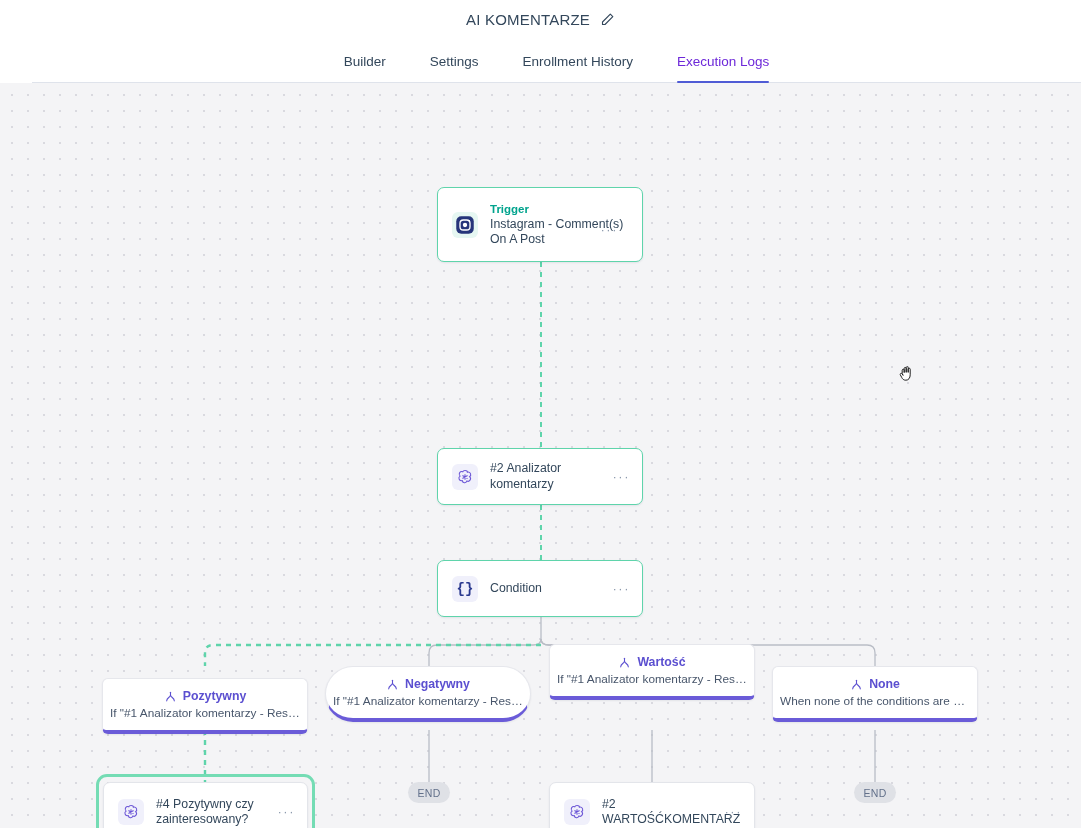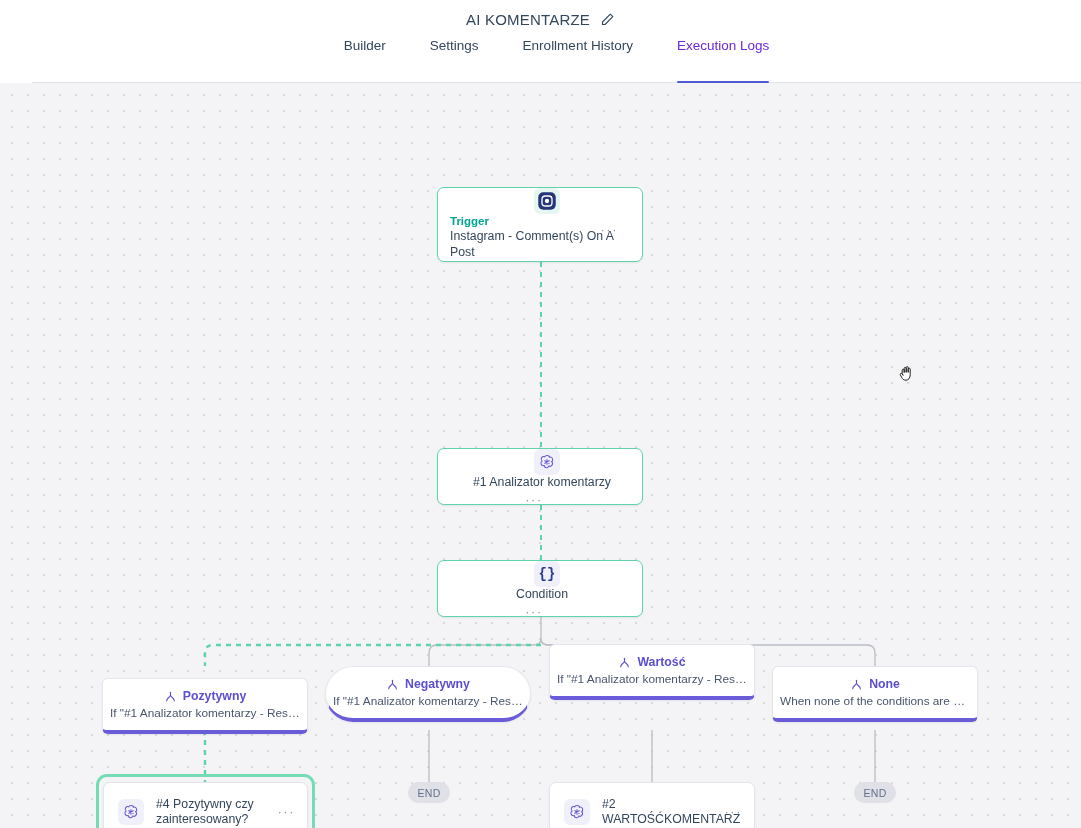--- a/index.html
+++ b/index.html
@@ -21,21 +21,21 @@
   .page-title {
     font-size: 15px; color: #33475b; letter-spacing: .2px;
     font-family: "Liberation Sans", sans-serif;
   }
   .edit-icon { width: 15px; height: 15px; display: block; color: #33475b; cursor: pointer; }
 
   
   .tabbar {
     height: 45px; background: #ffffff;
     border-bottom: 1px solid #dfe3eb;
-    display: flex; justify-content: center;
+    display: flex; align-items: flex-end; justify-content: center;
     gap: 16px;
     margin-left: 32px;
   }
   .tab {
     font-size: 13.5px; color: #33475b;
     padding: 0 14px 13px 14px;
     cursor: pointer; position: relative; white-space: nowrap;
   }
   .tab.active { color: #6d28d9; }
   .tab.active::after {
@@ -58,21 +58,21 @@
   
   .node {
     position: absolute;
     background: #ffffff;
     border-radius: 7px;
     border: 1px solid #e3e5ea;
     box-shadow: 0 1px 2px rgba(20,30,60,.08);
     display: flex; align-items: center;
     cursor: pointer;
   }
-  .node.teal { border: 1.6px solid #5fd4ab; flex-direction: column; }
+  .node.teal { border: 1.6px solid #5fd4ab; }
   .node-icon {
     width: 26px; height: 26px; border-radius: 6px;
     display: flex; align-items: center; justify-content: center;
     flex: none; margin-left: 14px;
   }
   .node-body { margin-left: 12px; margin-right: 8px; flex: 1 1 auto; min-width: 0; }
   .node-kicker { font-size: 11.5px; color: #00a38d; font-weight: bold; line-height: 15px; }
   .node-text { font-size: 12.3px; color: #33475b; line-height: 15.5px; }
   .dots {
     flex: none; color: #8d9aad; font-size: 13px; letter-spacing: 1.5px;
@@ -190,21 +190,21 @@
   </div>
 
   <div class="node teal" style="left:437px; top:365px; width:206px; height:57px;">
     <div class="node-icon" style="background:#f0f0fb;">
       <svg class="icon-svg" width="18" height="18" viewBox="0 0 24 24" fill="none" stroke="#6b55d6" stroke-width="1.4">
         <path d="M12 3.2c1.9 0 3.2 1.3 3.2 2.4 1.9-.6 3.7.5 4.2 2.1.6 1.7-.3 3.3-1.3 3.9 1.4 1.2 1.6 3.2.6 4.6-1 1.4-2.9 1.8-4.1 1.1-.4 1.6-1.9 2.5-3.5 2.3-1.6-.2-2.7-1.5-2.8-2.8-1.8.6-3.6-.4-4.2-2.1-.6-1.7.2-3.3 1.3-3.9-1.3-1.3-1.5-3.2-.5-4.6 1-1.4 2.9-1.8 4.1-1.1C9.3 4.1 10.5 3.2 12 3.2z"></path>
         <path d="M12 8.2v7.6M8.6 10.1l6.8 3.8M15.4 10.1l-6.8 3.8"></path>
       </svg>
     </div>
     <div class="node-body">
-      <div class="node-text">#1 Analizator komentarzy</div>
+      <div class="node-text">#2 Analizator komentarzy</div>
     </div>
     <div class="dots">···</div>
   </div>
 
   <div class="node teal" style="left:437px; top:477px; width:206px; height:57px;">
     <div class="node-icon" style="background:#f0f0fb; color:#2b3a8f; font-size:14px; font-weight:bold; font-family:'Liberation Mono', monospace;">{}</div>
     <div class="node-body">
       <div class="node-text">Condition</div>
     </div>
     <div class="dots">···</div>

